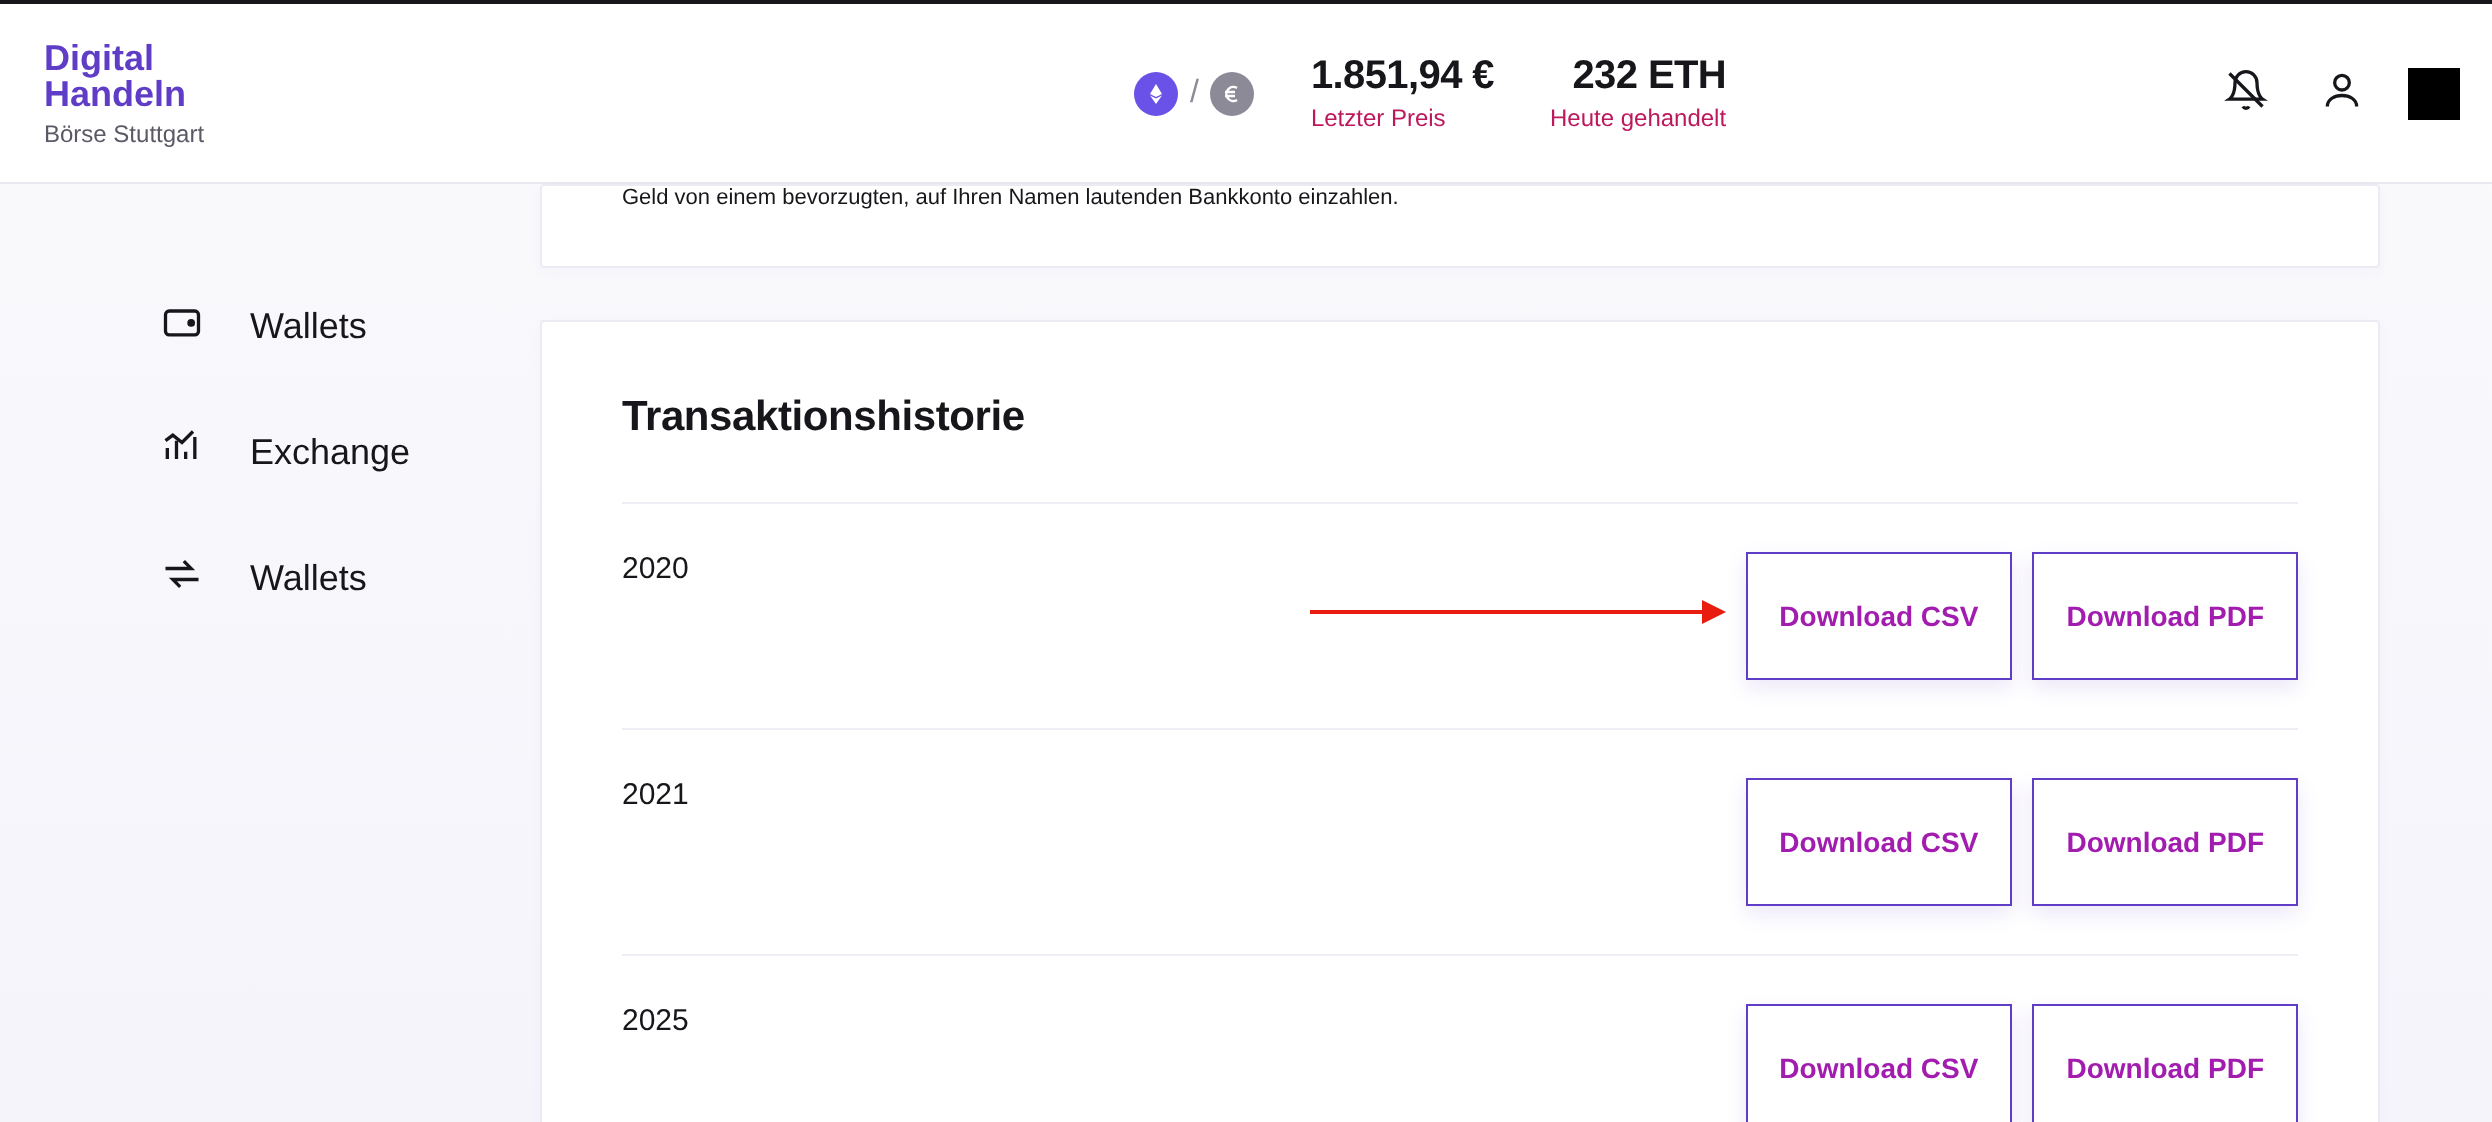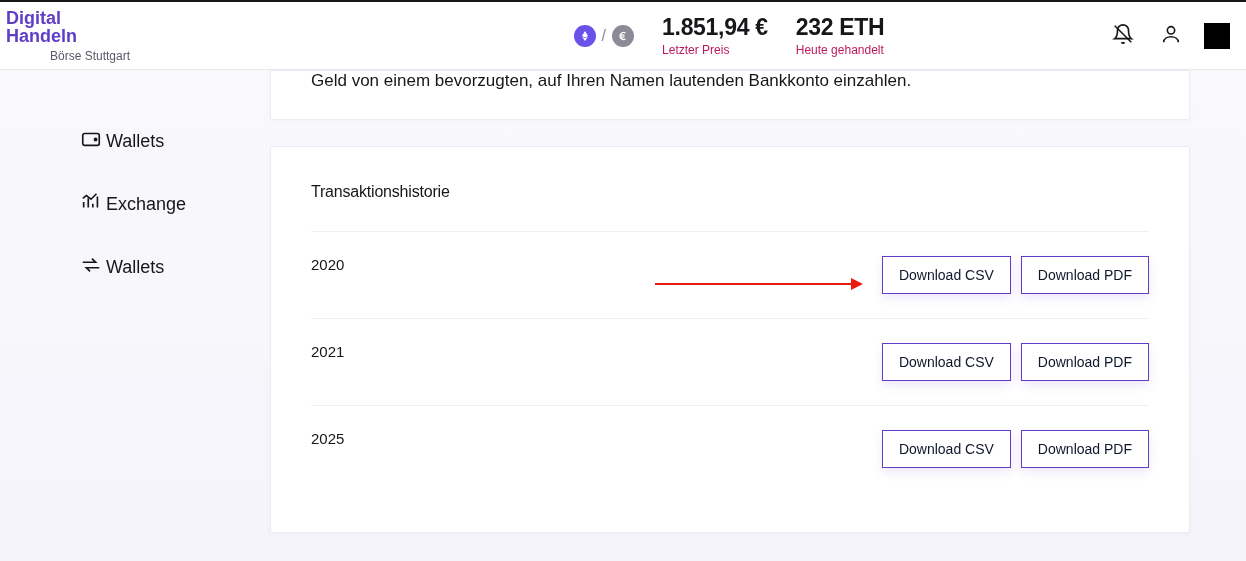--- a/index.html
+++ b/index.html
@@ -8,81 +8,81 @@
     background: linear-gradient(180deg, #fafafc 0%, #f5f4fb 100%);
     width: 1246px;
     height: 561px;
     overflow: hidden;
     color: #17161a;
   }
   .topbar {
     background: #fff;
     border-top: 2px solid #17161a;
     border-bottom: 1px solid #e9e8ef;
-    height: 70px;
+    height: 92px;
     display: flex;
     align-items: center;
-    padding: 0 16px 0 6px;
+    padding: 0 16px 0 22px;
   }
   .logo { display: flex; flex-direction: column; margin-right: auto; }
   .logo-main { color: #5f3dc7; font-weight: 800; font-size: 18px; line-height: 1; }
-  .logo-sub { color: #5a5966; font-size: 12px; margin-top: 4px; margin-left: 44px; }
+  .logo-sub { color: #5a5966; font-size: 12px; margin-top: 4px; }
   .market {
     display: flex; align-items: center; gap: 28px;
     margin-left: 220px;
   }
   .pair { display: flex; align-items: center; gap: 6px; }
   .pair-icon { width: 22px; height: 22px; border-radius: 50%; display:flex; align-items:center; justify-content:center; }
   .eth-icon { background:#6a52e8; }
   .eur-icon { background:#8c8a96; }
   .pair-icon svg { width: 12px; height: 12px; }
   .slash { color:#8c8a96; font-size: 16px; }
   .stat { display:flex; flex-direction:column; }
-  .stat-value { font-size: 23px; font-weight: 800; letter-spacing: -0.3px; }
+  .stat-value { font-size: 20px; font-weight: 800; letter-spacing: -0.3px; text-align: right; }
   .stat-label { font-size: 12px; color: #be185d; margin-top: 2px; }
   .topbar-right { display:flex; align-items:center; gap:18px; margin-left:auto; }
   .icon-btn { background:none; border:none; cursor:pointer; padding:4px; }
   .avatar { width:26px; height:26px; background:#000; }
 
   .body-wrap { display:flex; }
   .sidebar { width: 270px; padding: 40px 0 0 80px; }
   .nav-item {
-    display:flex; align-items:center; gap:4px;
+    display:flex; align-items:center; gap:23px;
     padding: 18px 0; font-size: 18px; color:#17161a;
     cursor:pointer;
     text-align:right;
   }
   .nav-item svg { width:22px; height:22px; stroke:#17161a; }
 
   .main-col { flex:1; padding-right: 56px; position:relative; }
 
   .banner {
     background:#fff; border:1px solid #eceaf2; border-radius:2px;
     padding: 0 40px 28px; margin-bottom: 26px;
     box-shadow: 0 2px 6px rgba(80,60,180,0.03);
   }
-  .banner-text { color:#17161a; font-size:17px; }
+  .banner-text { color:#17161a; font-size:11px; }
 
   .card {
     background:#fff; border:1px solid #eceaf2; border-radius:2px;
     padding: 36px 40px 40px;
     box-shadow: 0 2px 6px rgba(80,60,180,0.03);
   }
-  .card-title { font-size: 16px; font-weight:400; margin-bottom: 30px; letter-spacing:-0.2px; }
+  .card-title { font-size: 21px; font-weight:700; margin-bottom: 30px; letter-spacing:-0.2px; }
   .history-row {
     display:flex; justify-content:space-between;
     padding: 24px 0;
     border-top:1px solid #efeef4;
   }
   .year { font-size:15px; color:#17161a; }
   .row-buttons { display:flex; gap:10px; }
   .dl-btn {
-    border:1px solid #5f3dc7; background:#fff; color:#0f172a;
-    font-weight:400; font-size:14px;
-    padding: 10px 16px; cursor:pointer;
+    border:1px solid #5f3dc7; background:#fff; color:#a21caf;
+    font-weight:700; font-size:14px;
+    padding: 23px 16px; cursor:pointer;
     box-shadow: 0 4px 10px rgba(95,61,199,0.12);
   }
 
   .arrow-annot {
     position:absolute; top: 208px; left: 385px;
     display:flex; align-items:center;
   }
   .arrow-line { height:2px; width:196px; background:#e81c0f; }
   .arrow-head {
     width:0; height:0;

